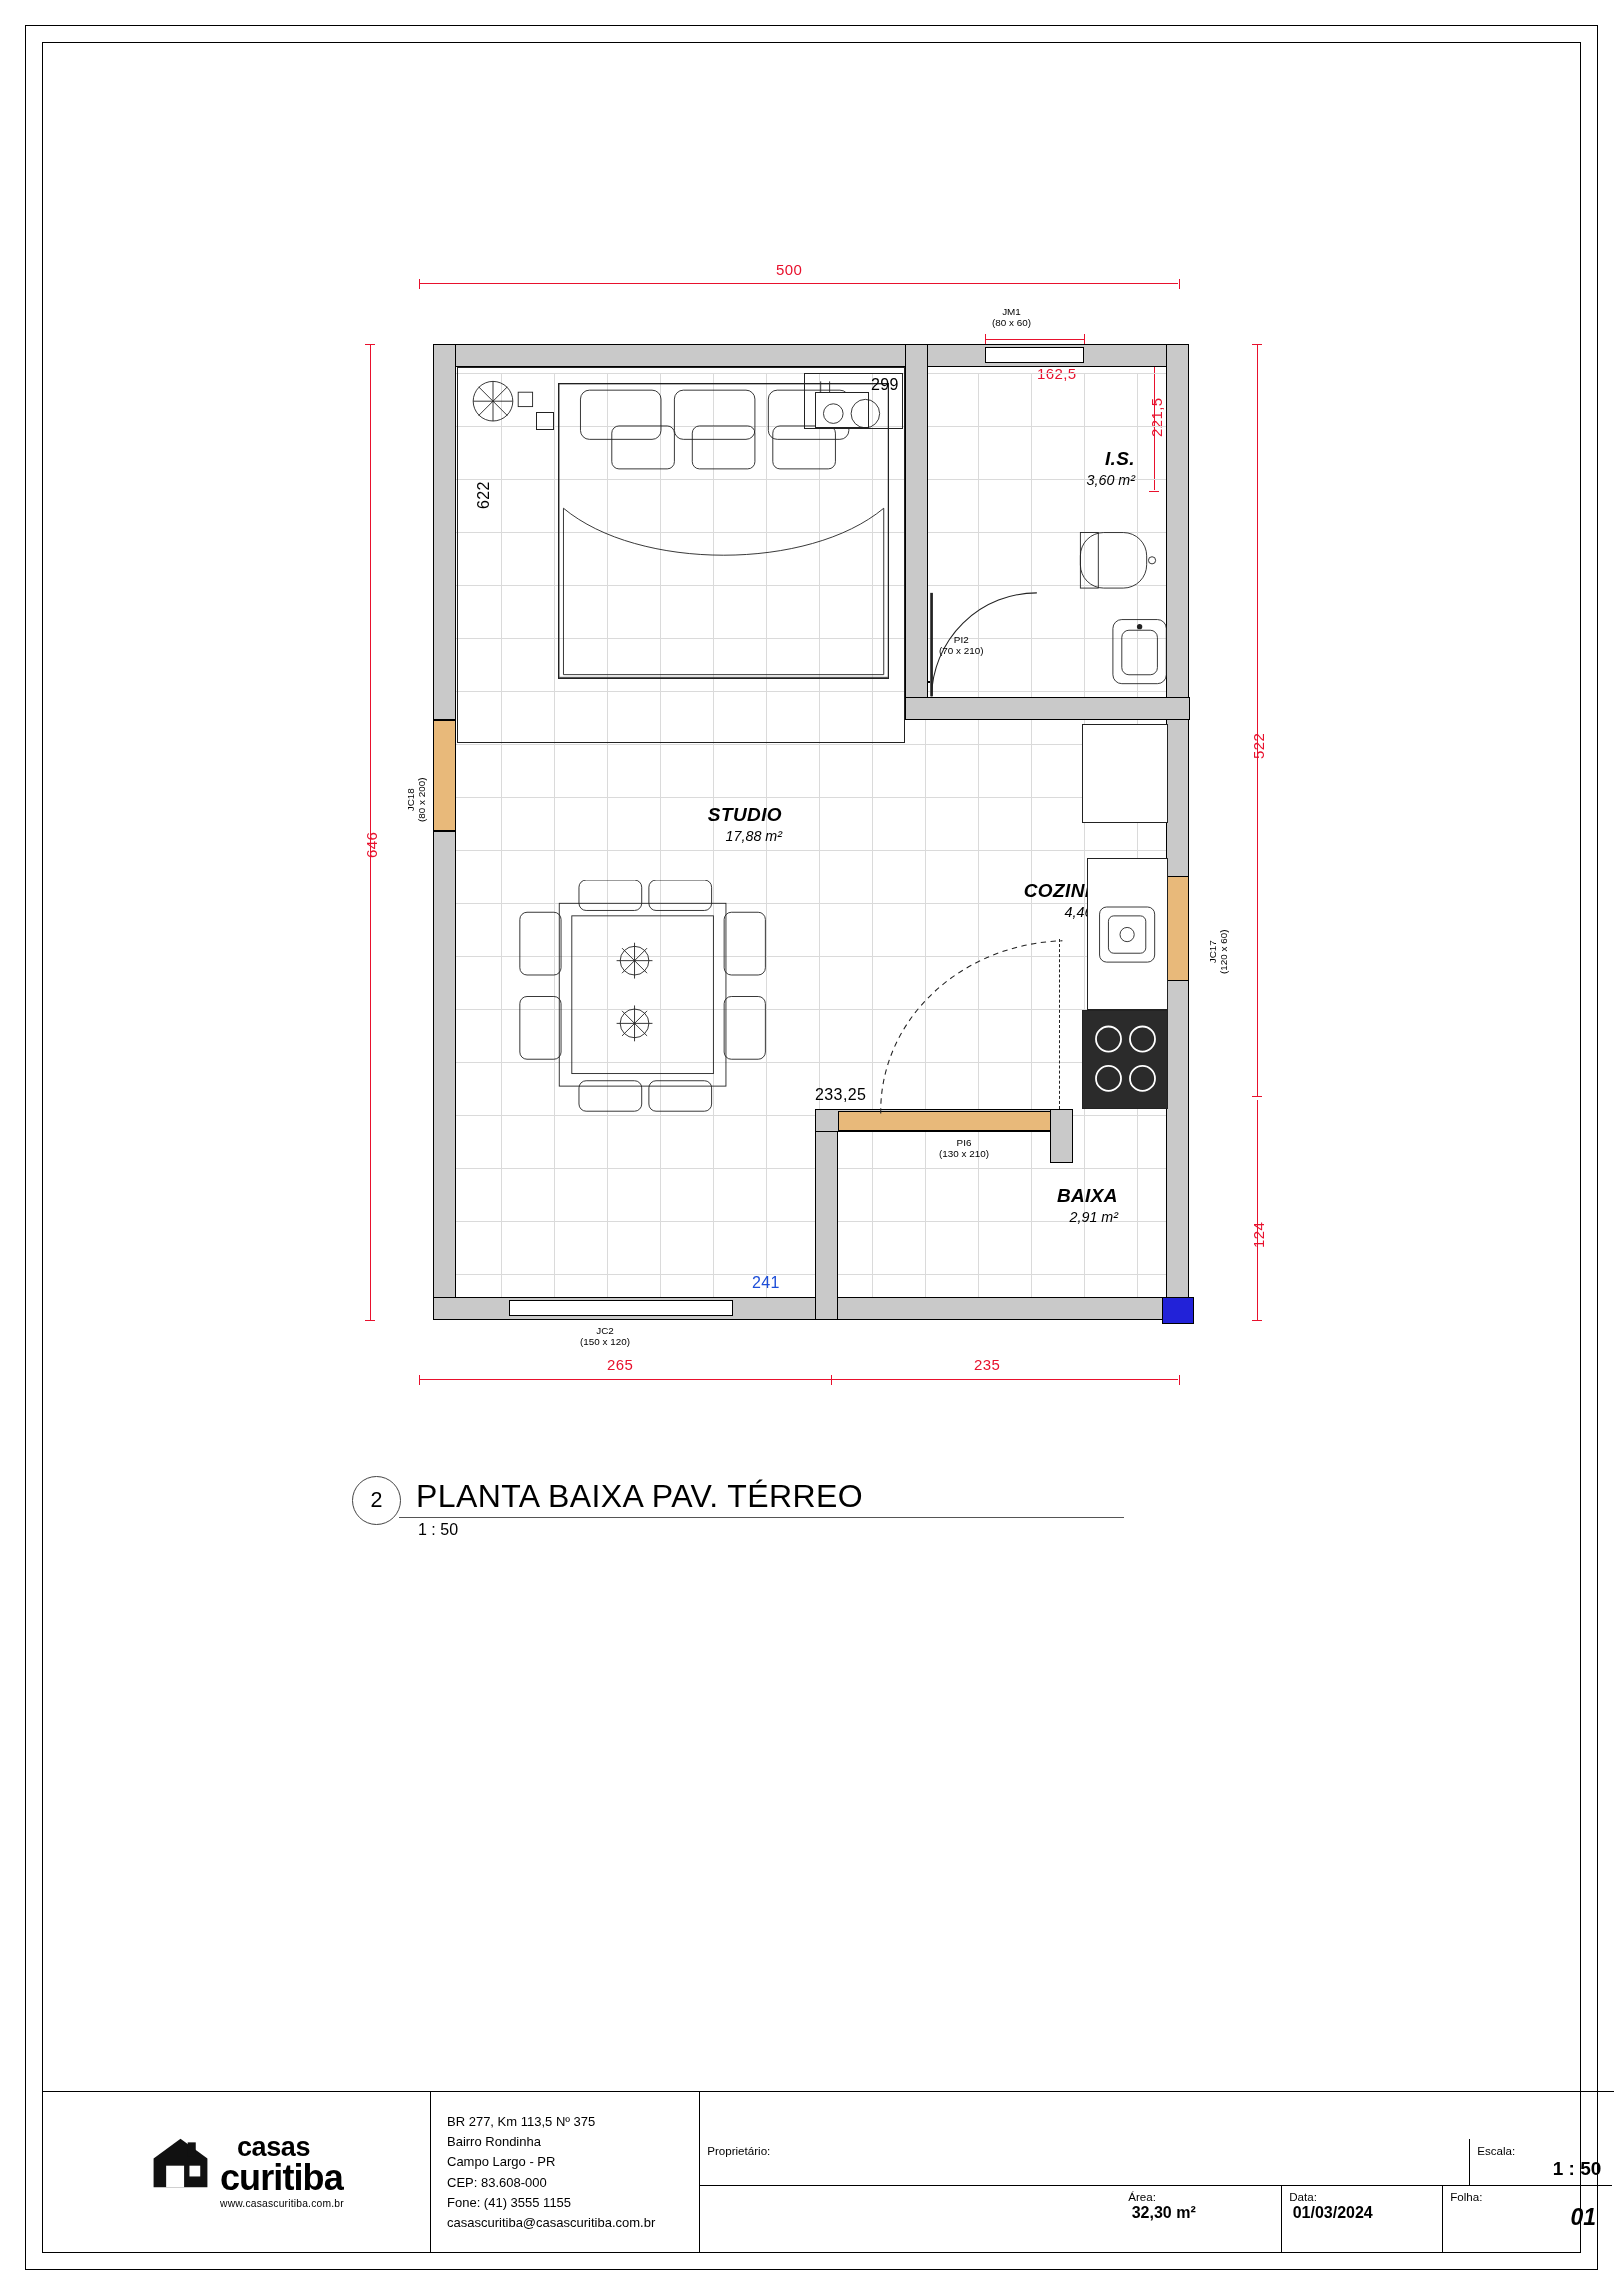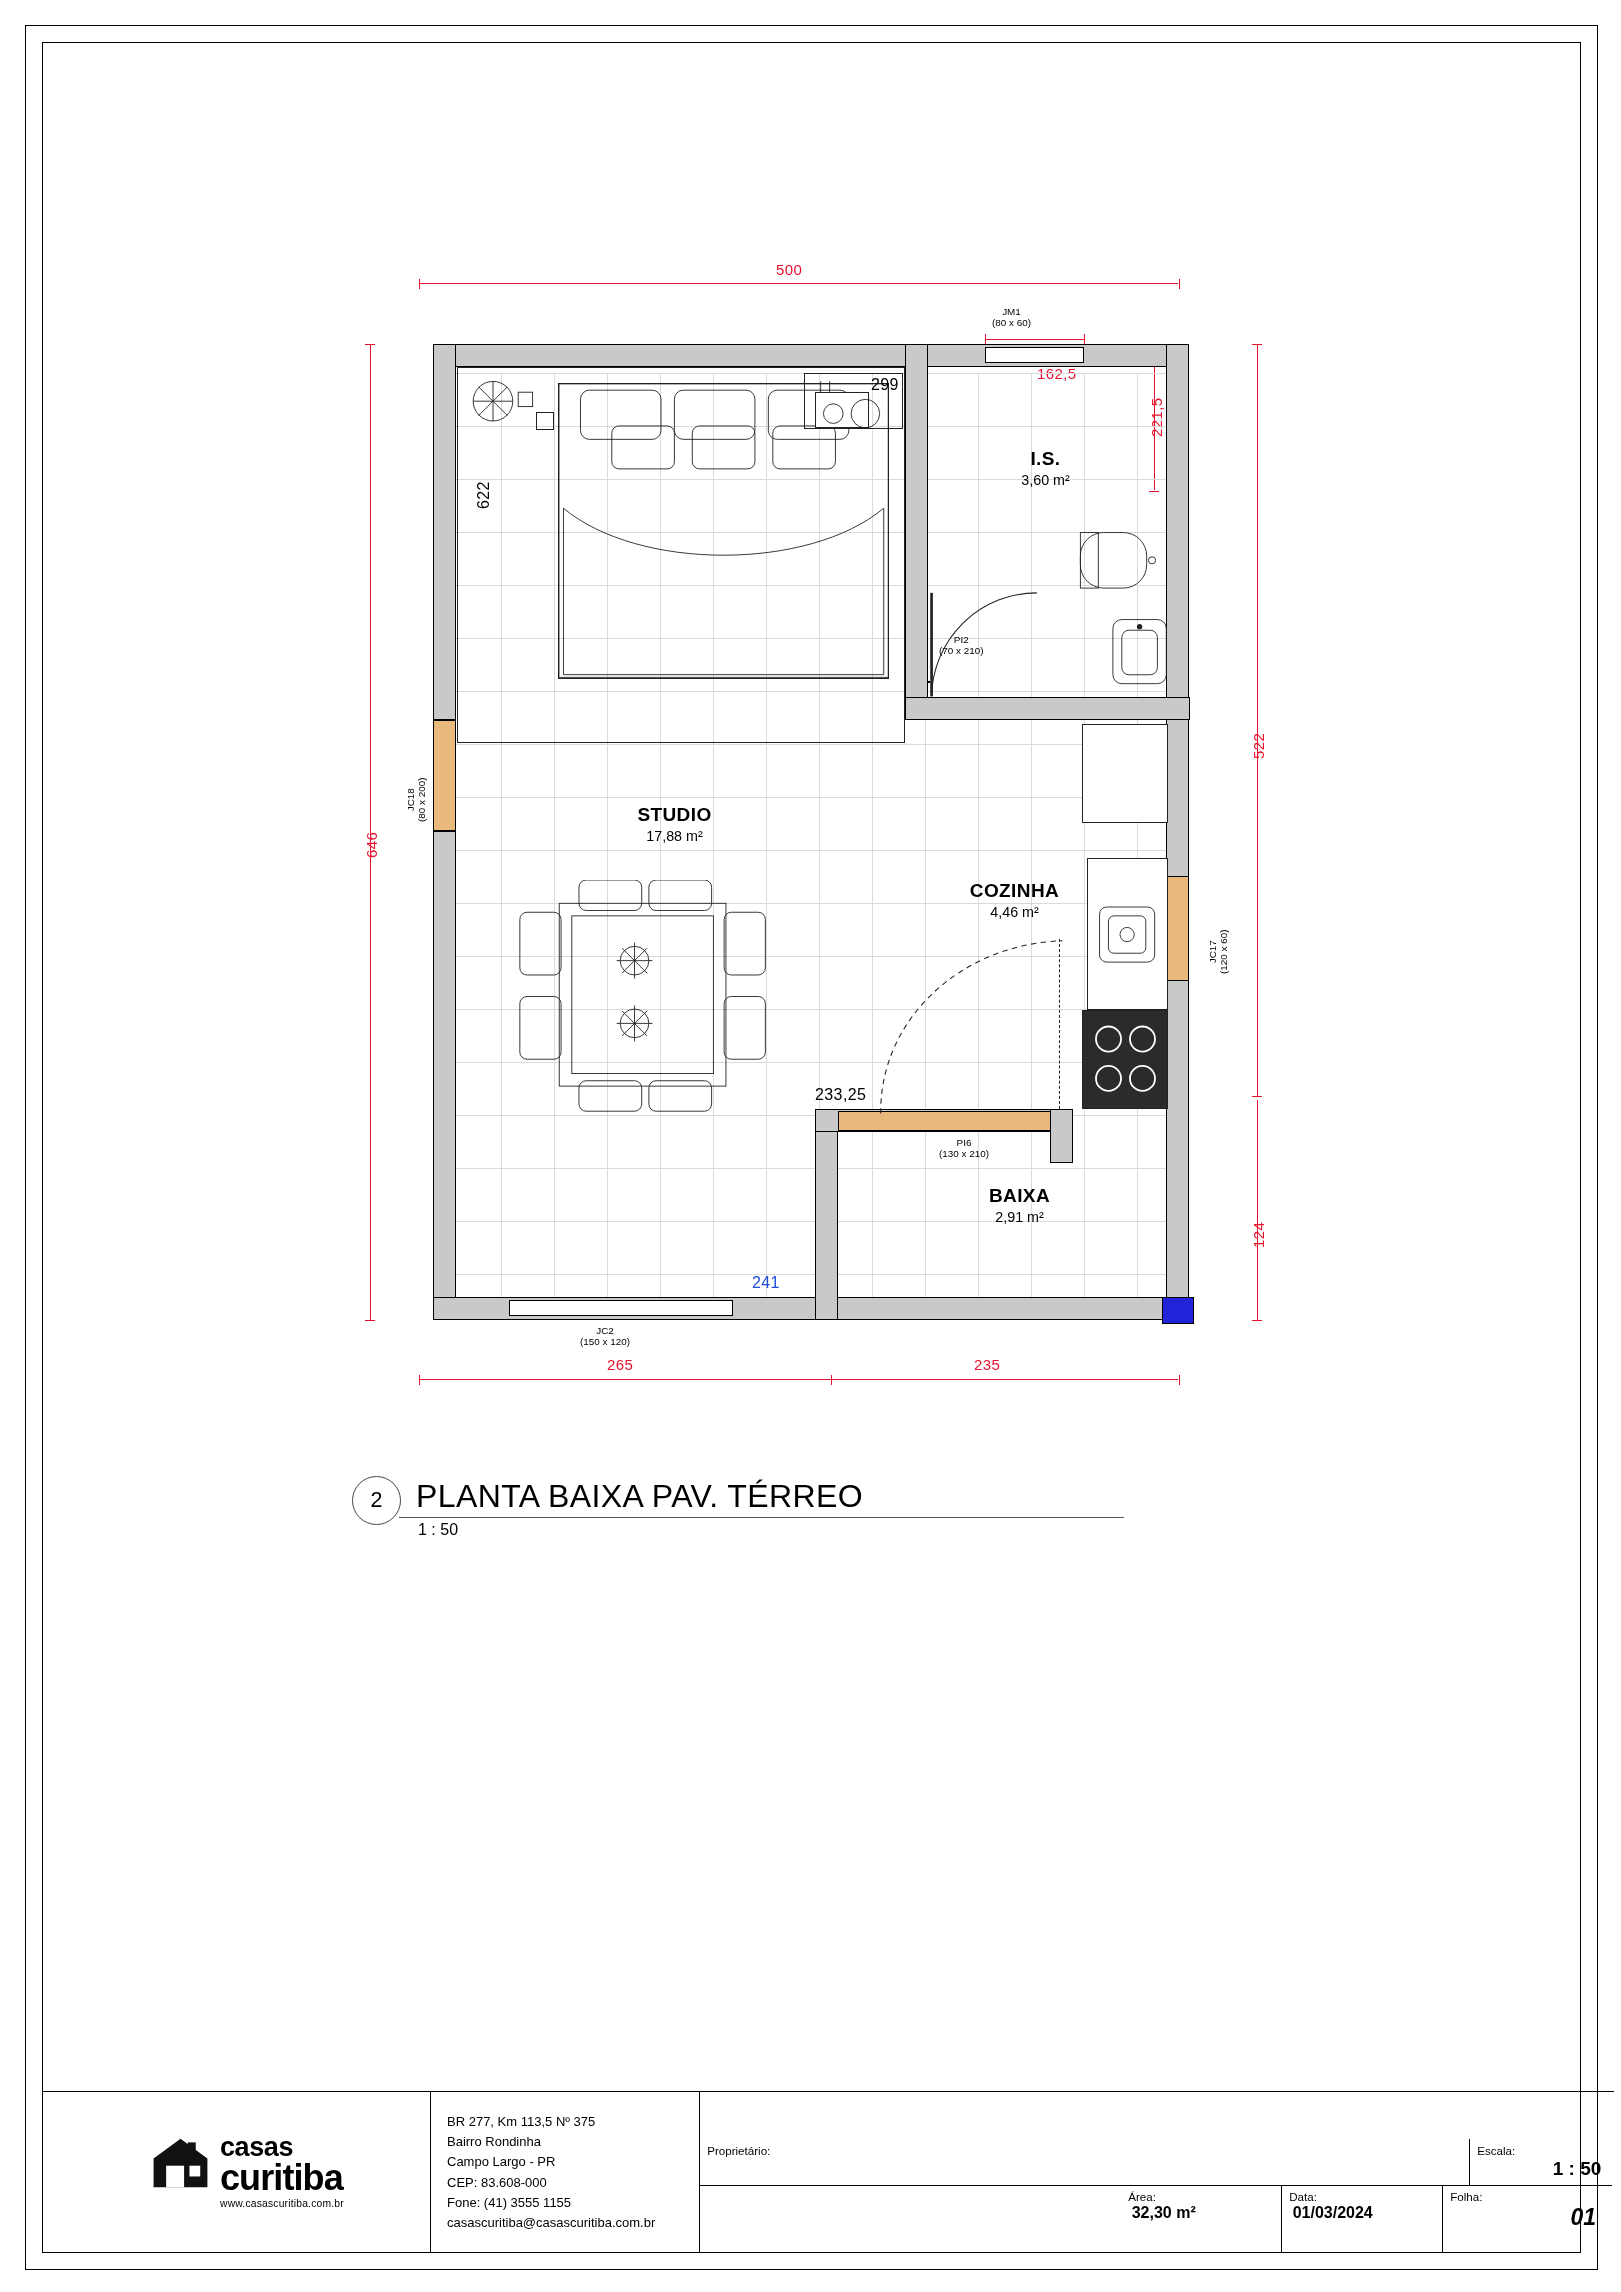--- a/index.html
+++ b/index.html
@@ -20,21 +20,21 @@
   .tick.v{width:9.9px;height:0.9px;}
   .dimtext{position:absolute;color:#e8112d;font-size:15px;letter-spacing:0.4px;white-space:nowrap;}
   .dimtext.vert{transform:rotate(-90deg);transform-origin:left top;}
 
   
   .wall{position:absolute;background:#c9c9c9;border:1.4px solid #000;box-sizing:border-box;}
   .tilegrid{position:absolute;box-sizing:border-box;
      background-image:linear-gradient(to right,#dadada 0.9px,transparent 0.9px),
                       linear-gradient(to bottom,#dadada 0.9px,transparent 0.9px);
      background-size:53px 53px;}
-  .roomlabel{position:absolute;text-align:center;white-space:nowrap;}
+  .roomlabel{position:absolute;text-align:right;white-space:nowrap;font-style:italic;}
   .roomlabel .nm{font-size:19px;font-weight:bold;letter-spacing:0.4px;}
   .roomlabel .ar{font-size:14.3px;margin-top:1.8px;}
 
   .opening{position:absolute;background:#e8b97a;border:1.3px solid #000;box-sizing:border-box;}
   .windowsym{position:absolute;background:#fff;border:1.3px solid #000;box-sizing:border-box;}
   .tag{position:absolute;font-size:9.9px;line-height:1.15;text-align:center;white-space:nowrap;}
   .tag.vert{transform:rotate(-90deg);transform-origin:left top;}
   .thin{position:absolute;border:0.9px solid #222;box-sizing:border-box;background:transparent;}
   .thinfill{position:absolute;border:0.9px solid #222;box-sizing:border-box;background:#fff;}
   .dash{position:absolute;border-left:0.9px dashed #222;}
@@ -59,21 +59,21 @@
   .cell{position:absolute;box-sizing:border-box;border-right:1.3px solid #000;border-bottom:1.3px solid #000;}
   .cell .lbl{font-size:11.6px;padding:4.5px 0 0 7.2px;}
   .cell .val{font-size:19px;font-weight:bold;padding:1.8px 0 0 10.7px;}
   .cell .val.small{font-size:13.4px;}
   .cell.noright{border-right:none;}
   .cell.nobottom{border-bottom:none;}
 
   .logo-wrap{position:absolute;left:107px;top:43px;display:flex;align-items:flex-start;}
   .logo-mark{width:61px;height:56px;position:relative;}
   .logo-text{margin-left:9px;}
-  .logo-text .l1{font-size:27px;font-weight:bold;letter-spacing:-0.4px;line-height:.95;}
+  .logo-text .l1{font-size:27px;font-weight:bold;letter-spacing:-0.4px;line-height:.95;margin-left:17px;}
   .logo-text .l2{font-size:36px;font-weight:bold;letter-spacing:-0.9px;line-height:.95;}
   .logo-text .l3{font-size:10.3px;margin-top:2.7px;letter-spacing:0.2px;}
 </style>
 </head>
 <body>
 
 <div class="sheet">
   <div class="inner-frame">
 
     <div class="drawing">

